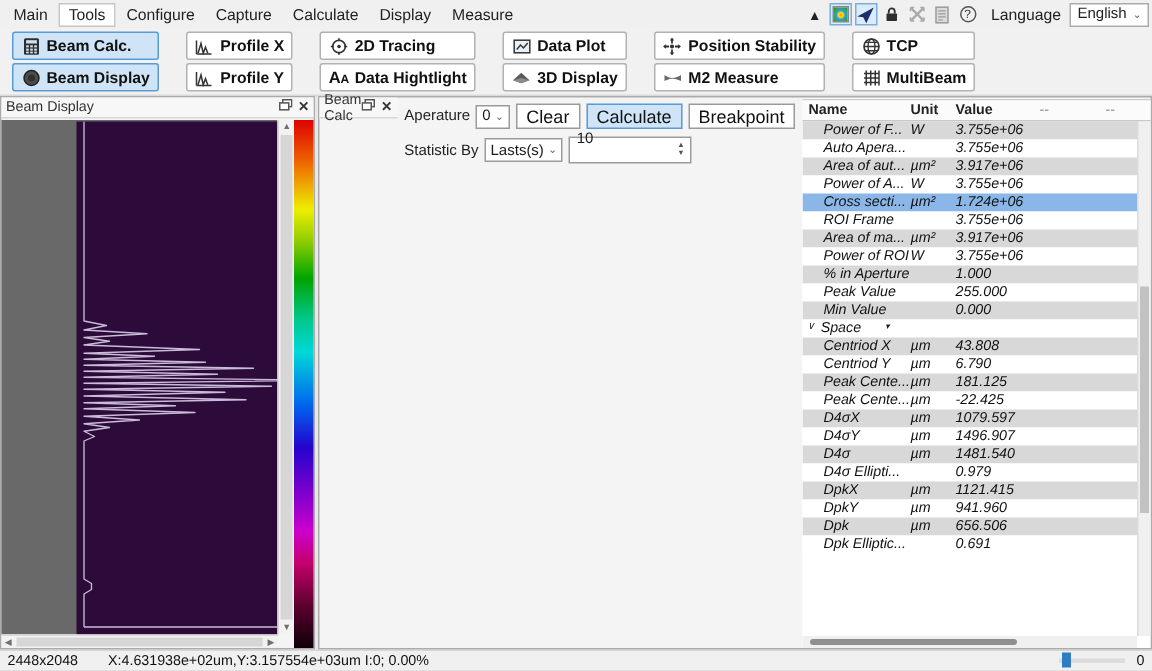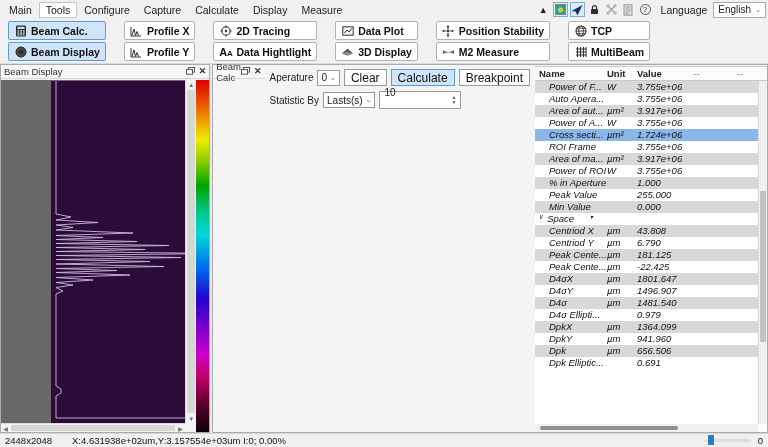--- a/index.html
+++ b/index.html
@@ -664,41 +664,41 @@
               <span class="c-value">181.125</span>
             </div>
             <div class="trow">
               <span class="c-name">Peak Cente...</span>
               <span class="c-unit">µm</span>
               <span class="c-value">-22.425</span>
             </div>
             <div class="trow shaded">
               <span class="c-name">D4σX</span>
               <span class="c-unit">µm</span>
-              <span class="c-value">1801.647</span>
+              <span class="c-value">1079.597</span>
             </div>
             <div class="trow">
               <span class="c-name">D4σY</span>
               <span class="c-unit">µm</span>
               <span class="c-value">1496.907</span>
             </div>
             <div class="trow shaded">
               <span class="c-name">D4σ</span>
               <span class="c-unit">µm</span>
               <span class="c-value">1481.540</span>
             </div>
             <div class="trow">
               <span class="c-name">D4σ Ellipti...</span>
               <span class="c-unit"></span>
               <span class="c-value">0.979</span>
             </div>
             <div class="trow shaded">
               <span class="c-name">DpkX</span>
               <span class="c-unit">µm</span>
-              <span class="c-value">1364.099</span>
+              <span class="c-value">1121.415</span>
             </div>
             <div class="trow">
               <span class="c-name">DpkY</span>
               <span class="c-unit">µm</span>
               <span class="c-value">941.960</span>
             </div>
             <div class="trow shaded">
               <span class="c-name">Dpk</span>
               <span class="c-unit">µm</span>
               <span class="c-value">656.506</span>

